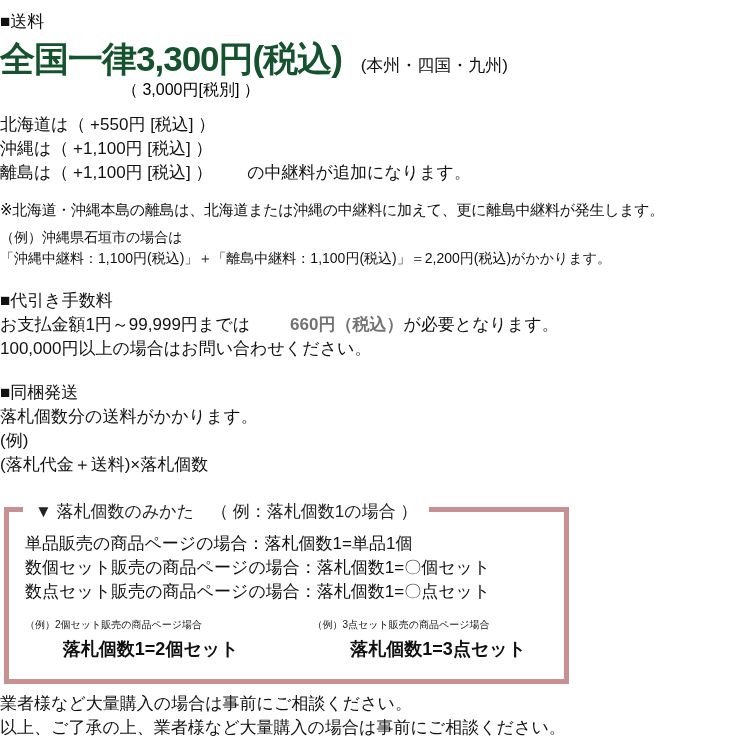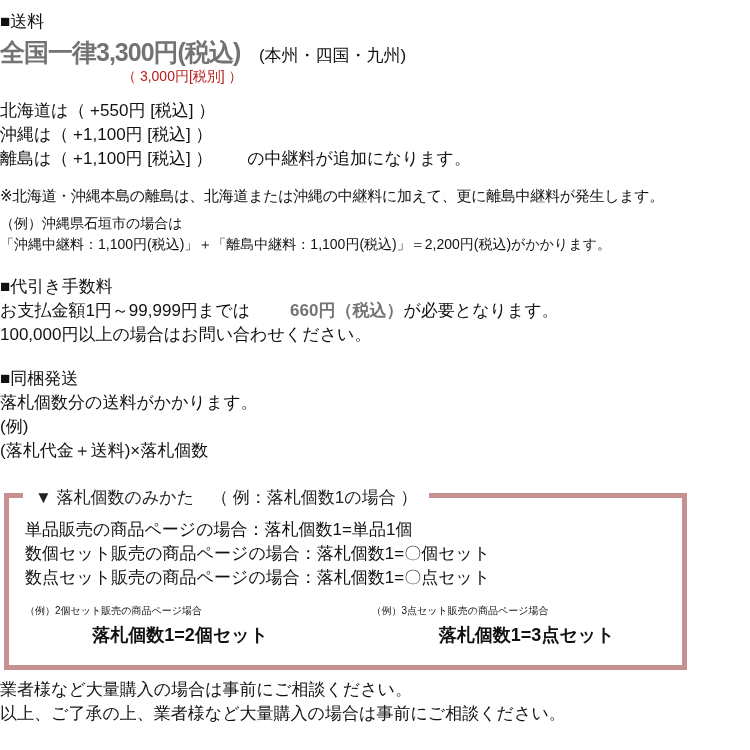--- a/index.html
+++ b/index.html
@@ -13,29 +13,29 @@
     font-family: "Liberation Sans", "DejaVu Sans", sans-serif;
     font-size: 17px;
   }
   .page { padding: 10px 0 0 0; }
 
   .sec-header { line-height: 24px; }
 
   
   .big-line { margin-top: 2px; white-space: nowrap; }
   .big-price {
-    font-size: 25px;
+    font-size: 35px;
     font-weight: bold;
-    color: #737373;
+    color: #14532d;
     letter-spacing: -1px;
   }
   .big-region { font-size: 17px; color: #111111; margin-left: 14px; }
   .tax-note {
-    color: #b91c1c;
-    font-size: 14px;
+    color: #000000;
+    font-size: 16px;
     line-height: 14px;
     margin: 0 0 0 122px;
   }
 
   .surcharge-group { margin-top: 16px; }
   .body-line { line-height: 24px; }
   .relay-suffix { display: inline-block; margin-left: 30px; }
 
   .note {
     font-size: 15px;
@@ -46,21 +46,21 @@
   .example-sm { font-size: 14px; line-height: 21px; }
   .example-sm.first { margin-top: 6px; }
 
   .section { margin-top: 20px; }
   .red-fee { color: #737373; font-weight: bold; margin-left: 40px; }
 
   
   .qty-box {
     box-sizing: border-box;
     margin: 30px 0 0 4px;
-    width: 683px;
+    width: 565px;
     border: 5px solid #c89191;
     position: relative;
     padding: 20px 0 18px 16px;
   }
   .qty-title {
     position: absolute;
     top: -13px;
     left: 14px;
     background: #ffffff;
     padding: 0 12px;

